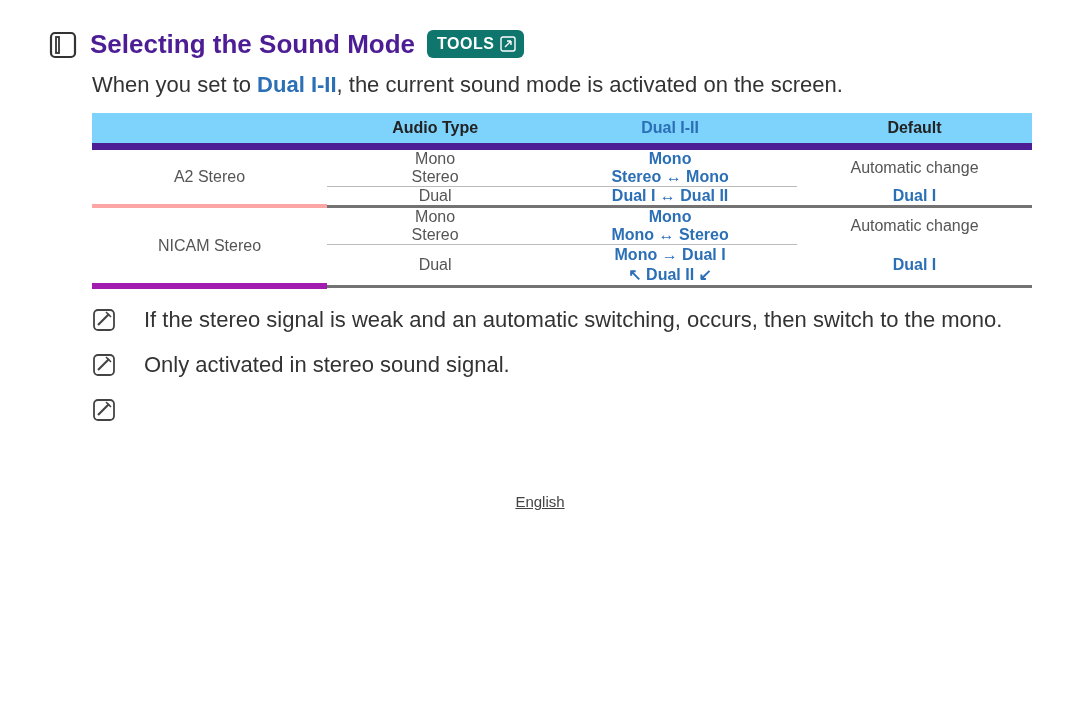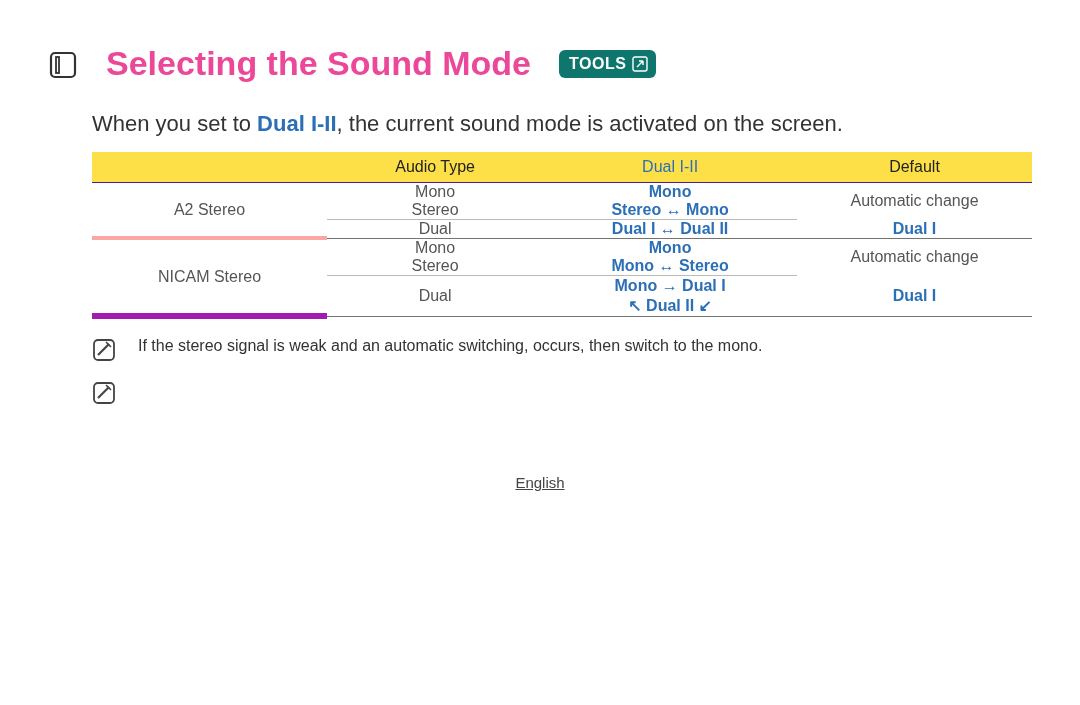--- a/index.html
+++ b/index.html
@@ -20,24 +20,24 @@
     align-items: center;
     gap: 12px;
     margin-bottom: 10px;
   }
   .book-icon {
     width: 30px;
     height: 30px;
     margin-top: 2px;
   }
   h1 {
-    font-size: 34px;
-    font-weight: bold;
-    margin: 16px;
-    color: #ec4899;
+    font-size: 26px;
+    font-weight: bold;
+    margin: 0;
+    color: #4c1d95;
   }
   .tools-badge {
     display: inline-flex;
     align-items: center;
     background: #0f766e;
     color: #fff;
     border-radius: 6px;
     padding: 2px 8px 2px 10px;
     gap: 6px;
     font-weight: bold;
@@ -63,45 +63,45 @@
     border-collapse: collapse;
     width: 100%;
     font-size: 16px;
     table-layout: fixed;
   }
   col.c0 { width: 25%; }
   col.c1 { width: 23%; }
   col.c2 { width: 27%; }
   col.c3 { width: 25%; }
   th {
-    background: #fde047;
-    font-weight: normal;
+    background: #7dd3fc;
+    font-weight: bold;
     padding: 6px 4px;
-    border-bottom: 1px solid #4c1d95;
+    border-bottom: 7px solid #4c1d95;
     color: #222;
   }
   th.hl { color: #2b6fb6; }
   th:first-child { text-align: center; }
   td {
     text-align: center;
     padding: 0 4px;
     color: #555;
     border-bottom: 1px solid #bbb;
   }
   tr.nosep td { border-bottom: none; }
-  tr.divider td { border-bottom: 1px solid #737373; }
+  tr.divider td { border-bottom: 3px solid #737373; }
   td.hl { color: #2b6fb6; font-weight: bold; }
   td.hl .sub { font-weight: bold; }
   .notes {
     margin-top: 16px;
   }
   .note {
     display: flex;
-    gap: 22px;
-    font-size: 16px;
+    gap: 28px;
+    font-size: 22px;
     line-height: 1.35;
     margin-bottom: 10px;
     color: #333;
   }
   .note-icon {
     flex: 0 0 24px;
     margin-top: 3px;
   }
   .footer {
     text-align: center;
@@ -206,20 +206,30 @@
         <span>If the stereo signal is weak and an automatic switching, occurs, then switch to the mono.</span>
       </div>
       <div class="note">
         <span class="note-icon">
           <svg width="24" height="24" viewBox="0 0 24 24">
               <rect x="2" y="2" width="20" height="20" rx="4" fill="none" stroke="#444" stroke-width="1.8"></rect>
               <path d="M6 17 L17 6" stroke="#444" stroke-width="2.2"></path>
               <path d="M14 4 L19 9" stroke="#444" stroke-width="1.6"></path>
             </svg>
         </span>
+        <span>Only activated in stereo sound signal.</span>
+      </div>
+      <div class="note">
+        <span class="note-icon">
+          <svg width="24" height="24" viewBox="0 0 24 24">
+              <rect x="2" y="2" width="20" height="20" rx="4" fill="none" stroke="#444" stroke-width="1.8"></rect>
+              <path d="M6 17 L17 6" stroke="#444" stroke-width="2.2"></path>
+              <path d="M14 4 L19 9" stroke="#444" stroke-width="1.6"></path>
+            </svg>
+        </span>
       </div>
     </div>
 
   </div>
 
   <div class="footer">English</div>
 
 </div>
 
 </body></html>

